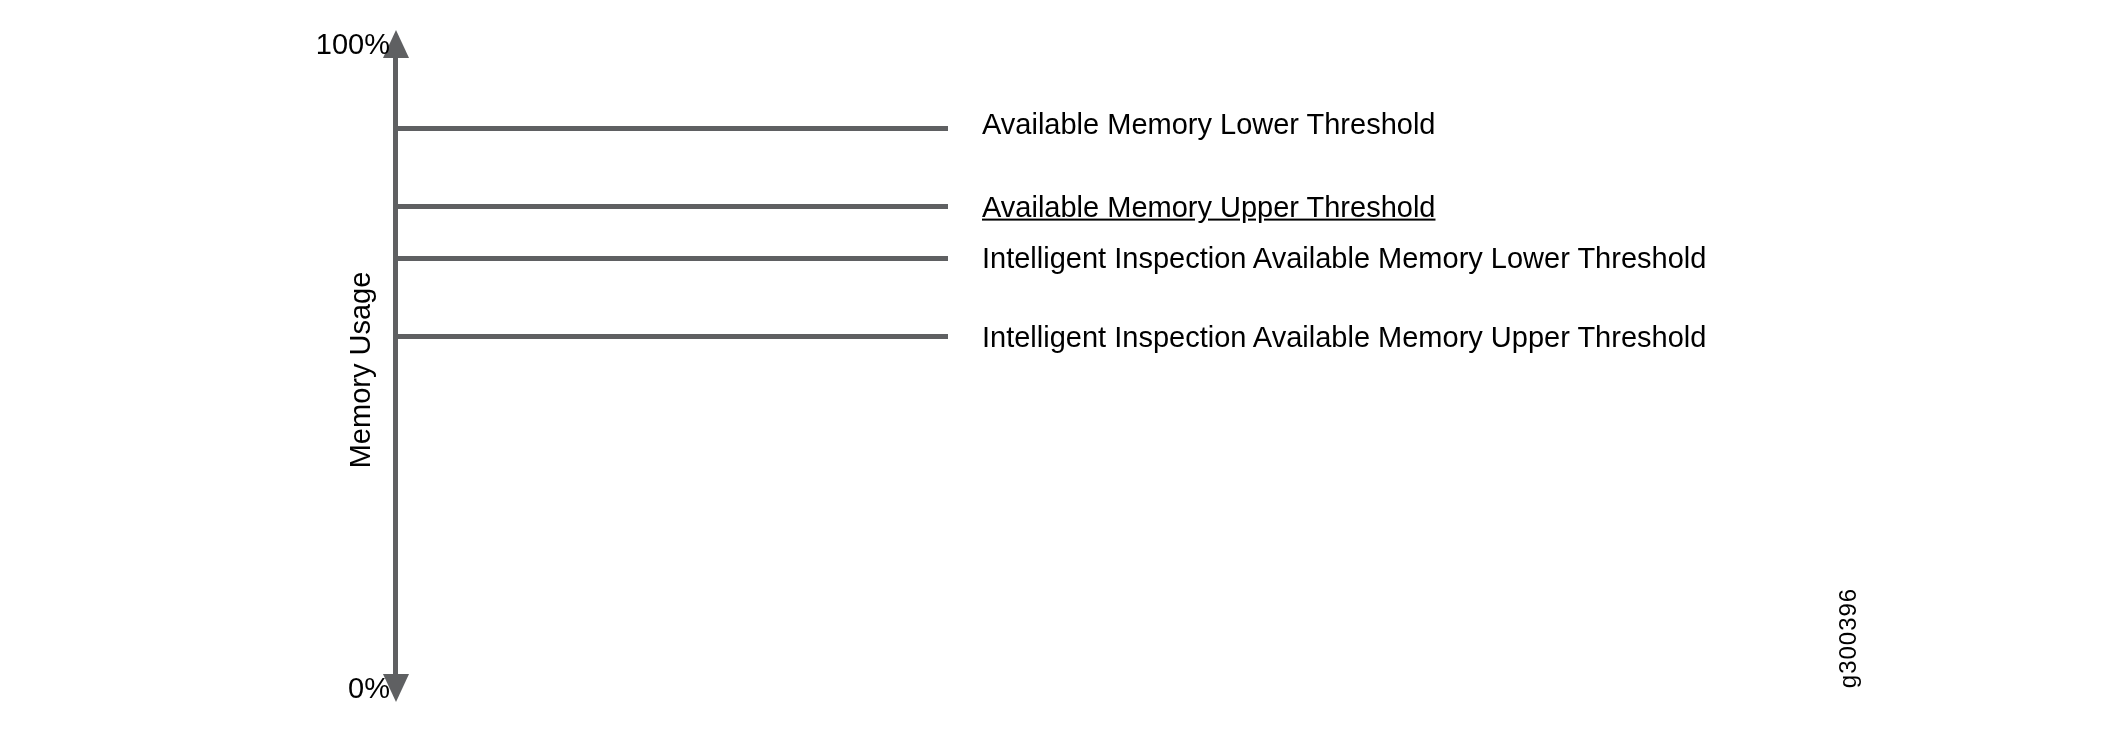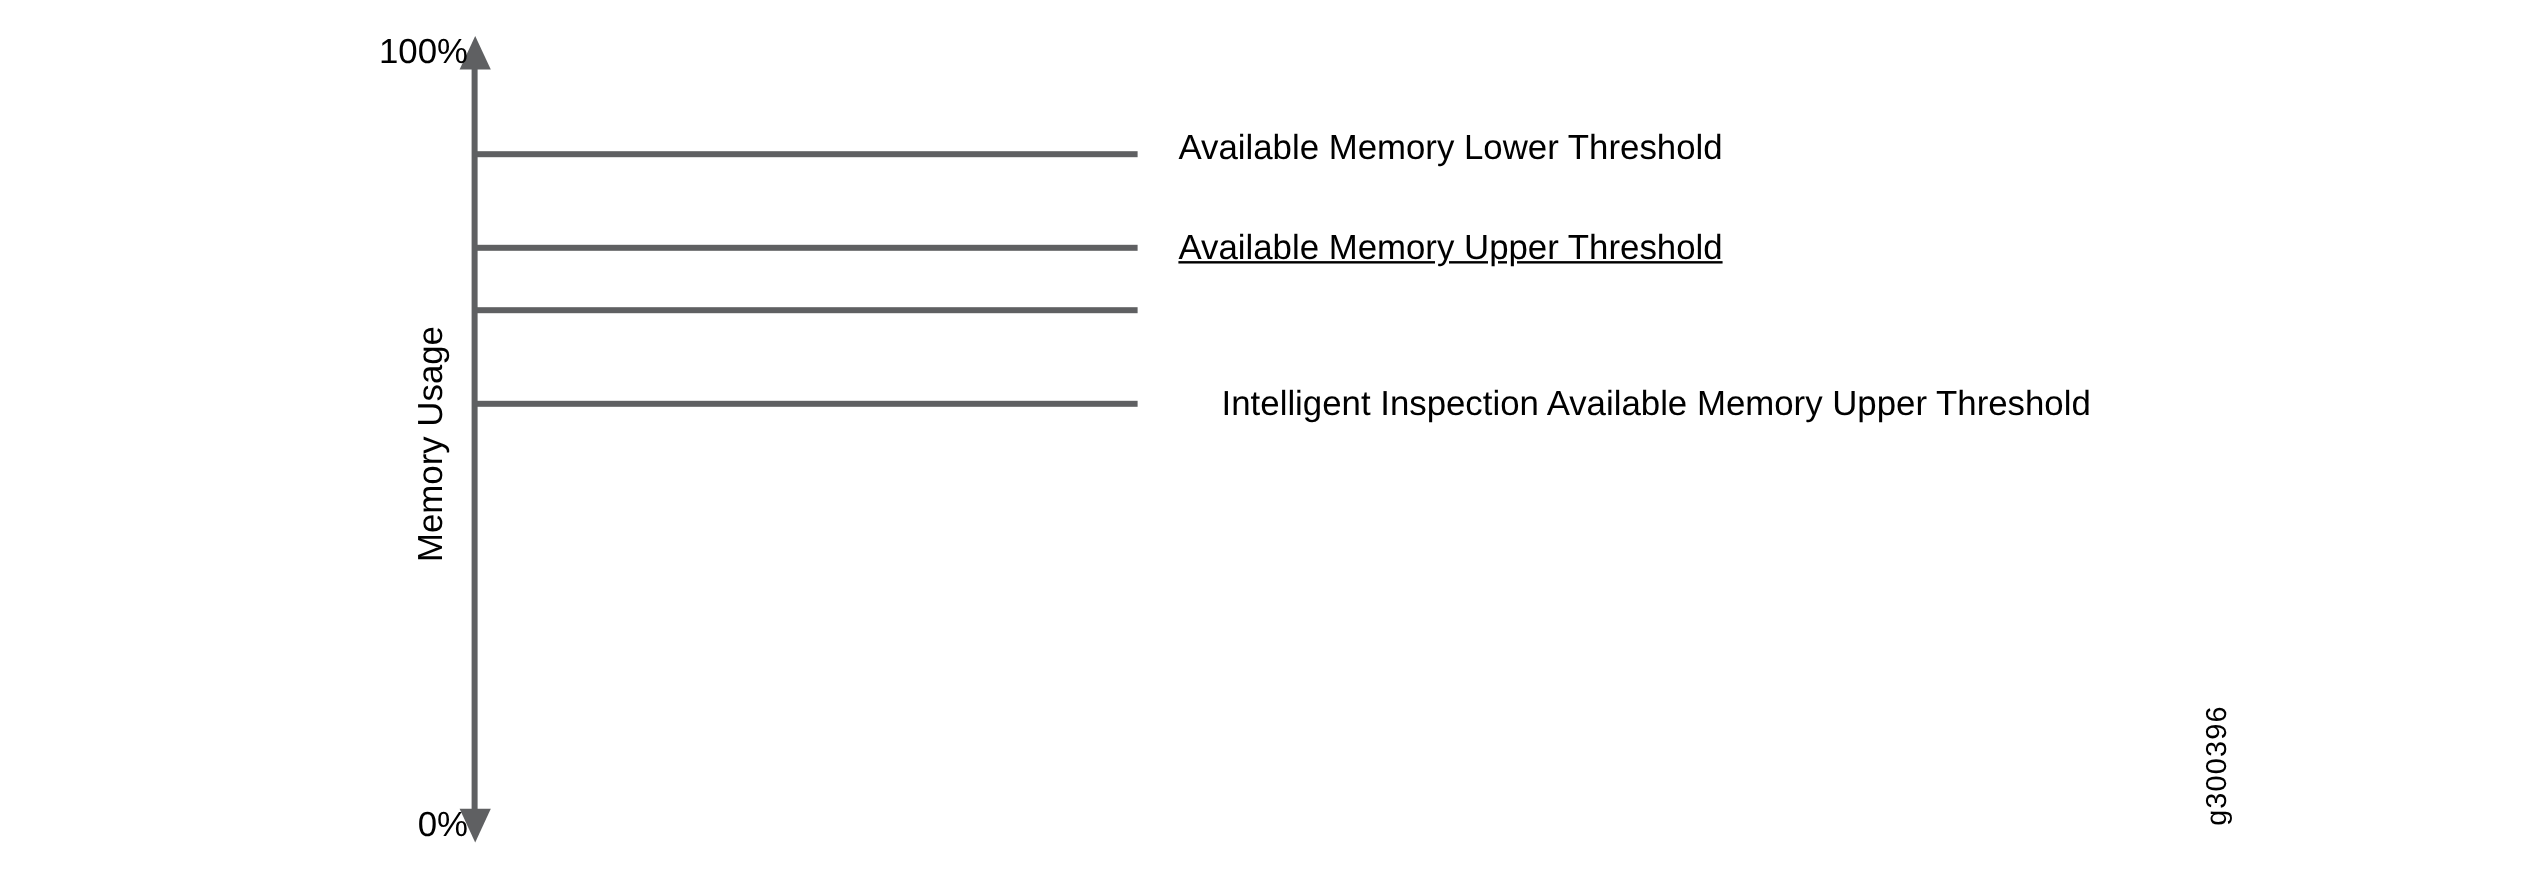--- a/index.html
+++ b/index.html
@@ -77,21 +77,21 @@
     position: absolute;
     left: 982px;
     transform: translateY(-50%);
     font-size: 29px;
     line-height: 1.2;
     white-space: nowrap;
   }
   .tlabel.t1 { top: 124px; }
   .tlabel.t2 { top: 207px; text-decoration: underline; }
   .tlabel.t3 { top: 258px; }
-  .tlabel.t4 { top: 337px; margin-left: 36px; }
+  .tlabel.t4 { top: 337px; }
   
   .figure-id {
     position: absolute;
     left: 1848px;
     top: 638px;
     transform: translate(-50%, -50%) rotate(-90deg);
     font-size: 24px;
     letter-spacing: 1px;
     white-space: nowrap;
   }
@@ -110,17 +110,18 @@
 
   <div class="axis-label">Memory Usage</div>
 
   <div class="tline t1"></div>
   <div class="tline t2"></div>
   <div class="tline t3"></div>
   <div class="tline t4"></div>
 
   <div class="tlabel t1">Available Memory Lower Threshold</div>
   <div class="tlabel t2">Available Memory Upper Threshold</div>
+  <div class="tlabel t3">Intelligent Inspection Available Memory Lower Threshold</div>
   <div class="tlabel t4">Intelligent Inspection Available Memory Upper Threshold</div>
 
   <div class="figure-id">g300396</div>
 
 </div>
 
 </body></html>

